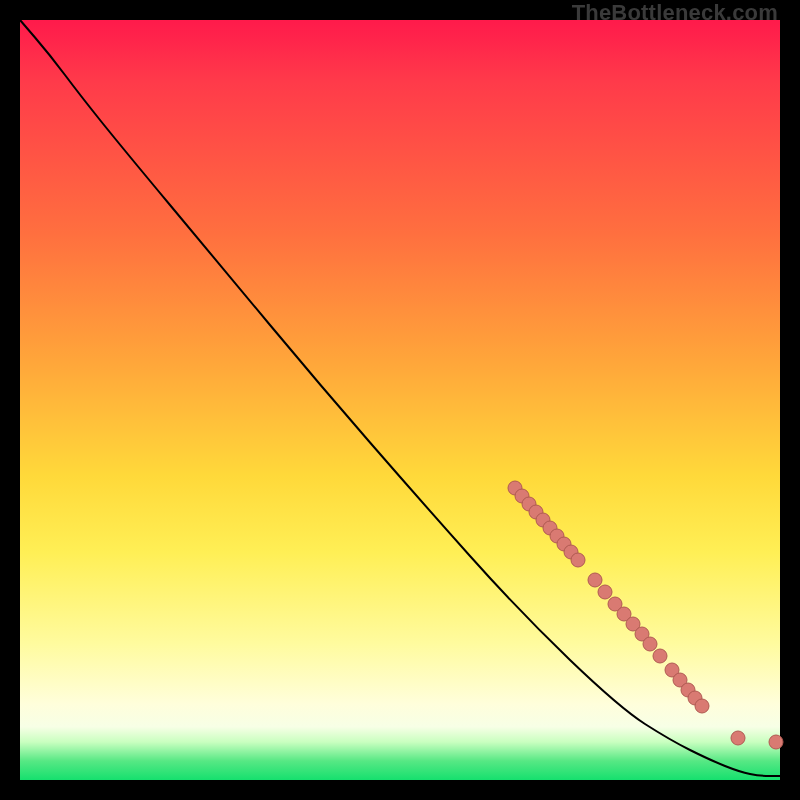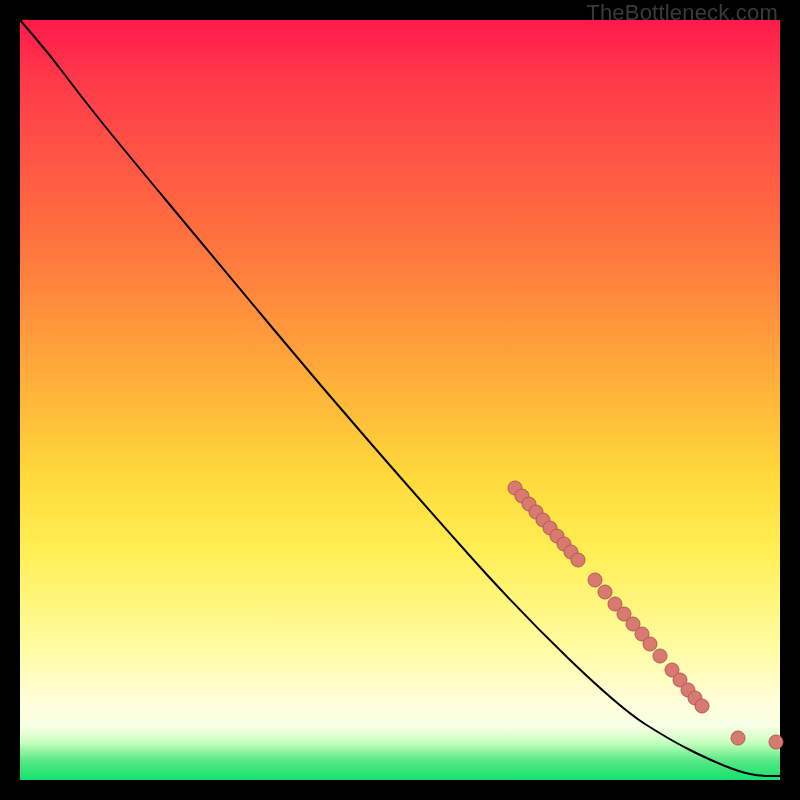--- a/index.html
+++ b/index.html
@@ -41,21 +41,21 @@
       #57e884 97.5%,
       #15e06e 100%
     );
   }
   .watermark {
     position: absolute;
     top: 0px;
     right: 22px;
     color: #3a3a3a;
     font-size: 22px;
-    font-weight: 400;
+    font-weight: 700;
     letter-spacing: 0.2px;
   }
   svg.curve {
     position: absolute;
     left: 20px;
     top: 20px;
     width: 760px;
     height: 760px;
     overflow: visible;
   }

